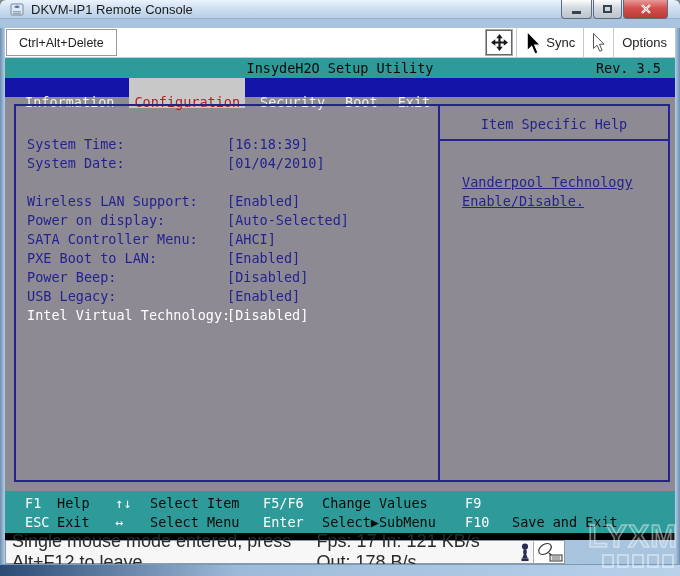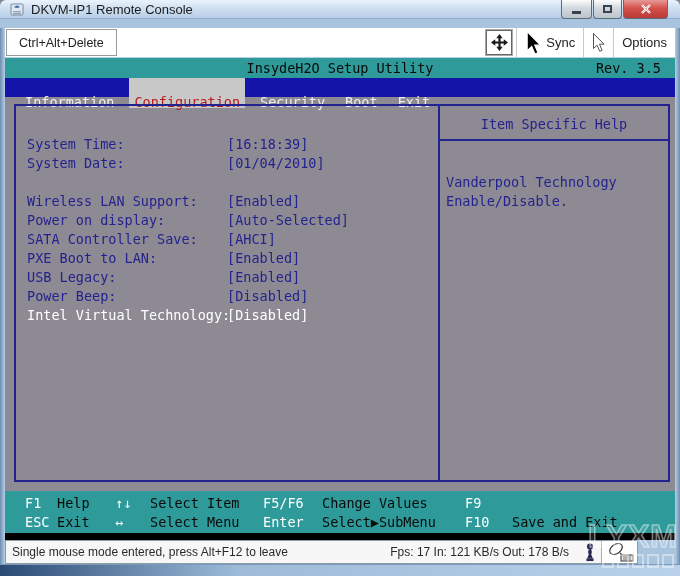--- a/index.html
+++ b/index.html
@@ -77,31 +77,31 @@
     display: flex;
   }
   .panel-left { width: 424px; border-right: 2px solid var(--bios-text, #23238F); padding-top: 29px; }
   .row { height: 19px; line-height: 19px; padding-left: 11px; color: var(--bios-text, #23238F); white-space: pre; }
   .row .lbl { display: inline-block; width: 200px; }
   .row.selected { color: #ffffff; }
   .row-spacer { height: 19px; }
   .panel-right { flex: 1; color: var(--bios-text, #23238F); }
   .help-title { margin-top: 9px; height: 19px; line-height: 19px; text-align: center; }
   .help-sep { border-top: 2px solid var(--bios-text, #23238F); margin-top: 5px; }
-  .help-text { margin-top: 32px; padding-left: 6px; line-height: 19px; }
+  .help-text { margin-top: 32px; padding-left: 22px; line-height: 19px; text-decoration: underline; }
   .bios-hotkeys { height: 42px; background: var(--teal, #2E9A9A); padding: 3px 4px 0 20px; }
   .hk-row { display: grid; grid-template-columns: 32px 58px 35px 113px 59px 143px 47px auto; height: 19px; line-height: 19px; white-space: pre; }
   .hk-key { color: #ffffff; }
   .hk-desc { color: #0a0a0a; }
   .black-strip { height: 7px; background: #000; }
   
   .statusbar {
-    position: absolute; left: 5px; top: 540px; width: 633px; height: 24px;
+    position: absolute; left: 5px; top: 540px; width: 560px; height: 24px;
     background: #f7f7f7; border: 1px solid #8d9aa8;
-    display: flex; align-items: center; font-size: 12px; color: #2a2a2a;
+    display: flex; align-items: center; font-size: 18px; color: #2a2a2a;
   }
   .status-msg { margin-left: 6px; }
   .status-right { margin-left: auto; display: flex; align-items: center; height: 100%; }
   .status-stats { margin-right: 10px; }
   .person-wrap { width: 22px; display: flex; justify-content: center; }
   .kbd-box { width: 36px; height: 100%; border-left: 1px solid #aab; display: flex; align-items: center; justify-content: center; background: #fff; }
   
   .frame-left  { position: absolute; left: 0;  top: 28px; width: 5px; height: 536px; background: linear-gradient(90deg,#6d8db0,#b6cfe7); }
   .frame-right { position: absolute; right: 0; top: 28px; width: 5px; height: 536px; background: linear-gradient(270deg,#6d8db0,#b6cfe7); }
   .frame-bottom{ position: absolute; left: 0; top: 564px; width: 680px; height: 12px; background: linear-gradient(90deg,#2b4a74,#9dbbd9 35%,#b9d2ea); border-top: 1px solid #7c99b8; }
@@ -191,24 +191,24 @@
     </div>
 
     <div class="bios-body">
       <div class="bios-box">
         <div class="panel-left">
           <div class="row"><span class="lbl">System Time:</span><span class="val">[16:18:39]</span></div>
           <div class="row"><span class="lbl">System Date:</span><span class="val">[01/04/2010]</span></div>
           <div class="row-spacer"></div>
           <div class="row"><span class="lbl">Wireless LAN Support:</span><span class="val">[Enabled]</span></div>
           <div class="row"><span class="lbl">Power on display:</span><span class="val">[Auto-Selected]</span></div>
-          <div class="row"><span class="lbl">SATA Controller Save:</span><span class="val">[AHCI]</span></div>
+          <div class="row"><span class="lbl">SATA Controller Menu:</span><span class="val">[AHCI]</span></div>
           <div class="row"><span class="lbl">PXE Boot to LAN:</span><span class="val">[Enabled]</span></div>
+          <div class="row"><span class="lbl">Power Beep:</span><span class="val">[Disabled]</span></div>
           <div class="row"><span class="lbl">USB Legacy:</span><span class="val">[Enabled]</span></div>
-          <div class="row"><span class="lbl">Power Beep:</span><span class="val">[Disabled]</span></div>
           <div class="row selected"><span class="lbl">Intel Virtual Technology:</span><span class="val">[Disabled]</span></div>
         </div>
         <div class="panel-right">
           <div class="help-title">Item Specific Help</div>
           <div class="help-sep"></div>
           <div class="help-text">
             <div>Vanderpool Technology</div>
             <div>Enable/Disable.</div>
           </div>
         </div>

